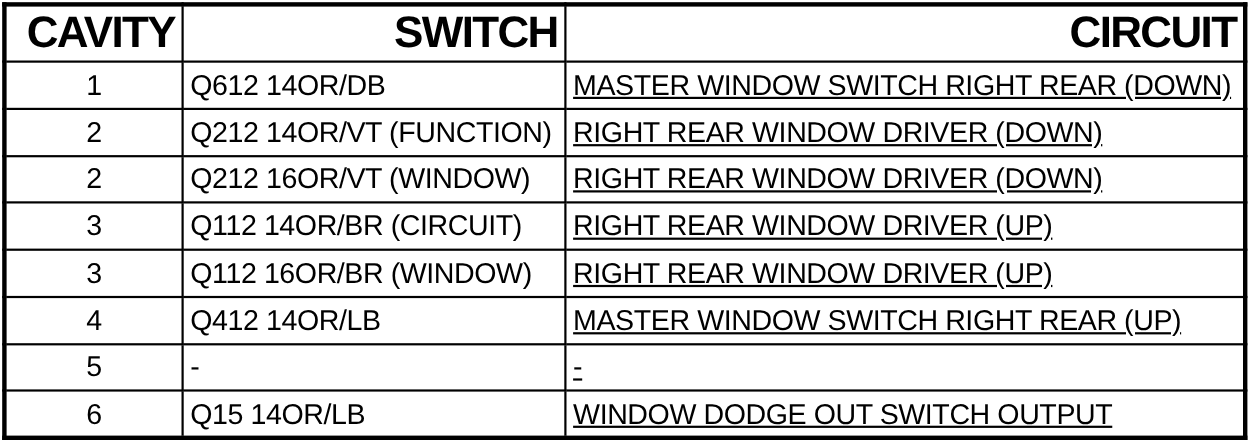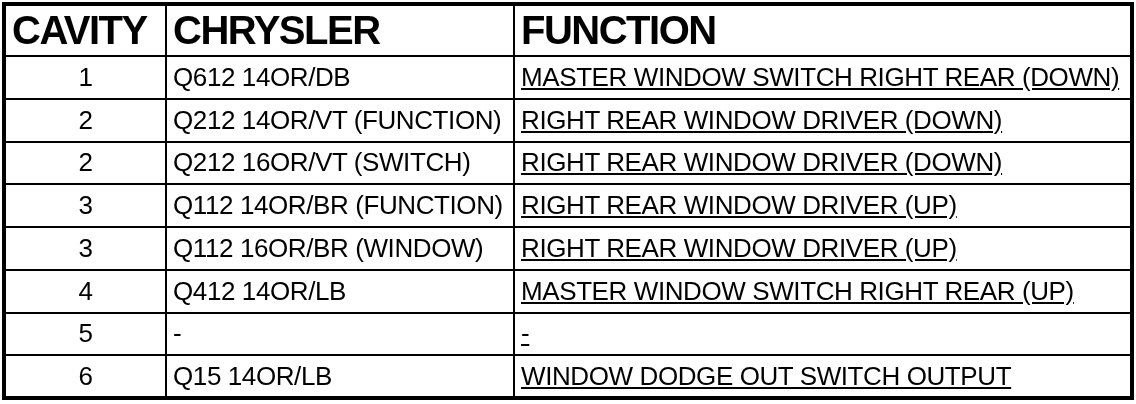--- a/index.html
+++ b/index.html
@@ -32,21 +32,21 @@
     overflow: hidden;
     white-space: nowrap;
     box-sizing: border-box;
   }
   table.pinout thead tr { height: 52px; }
   table.pinout tbody tr { height: 41px; }
   th.hdr {
     font-size: 40px;
     font-weight: bold;
     letter-spacing: -1.5px;
-    text-align: left;
+    text-align: right;
     vertical-align: middle;
     padding: 0 2px;
   }
   td.cell {
     font-size: 26px;
     font-weight: 400;
     letter-spacing: -0.4px;
     vertical-align: middle;
   }
   td.cell-cavity   { text-align: center; }
@@ -59,43 +59,43 @@
 <div class="page">
   <table class="pinout">
     <colgroup>
       <col class="col-cavity">
       <col class="col-circuit">
       <col class="col-function">
     </colgroup>
     <thead>
       <tr>
         <th class="hdr">CAVITY</th>
-        <th class="hdr">CHRYSLER</th>
-        <th class="hdr">FUNCTION</th>
+        <th class="hdr">SWITCH</th>
+        <th class="hdr">CIRCUIT</th>
       </tr>
     </thead>
     <tbody>
       <tr>
         <td class="cell cell-cavity">1</td>
         <td class="cell cell-circuit">Q612 14OR/DB</td>
         <td class="cell cell-function">MASTER WINDOW SWITCH RIGHT REAR (DOWN)</td>
       </tr>
       <tr>
         <td class="cell cell-cavity">2</td>
         <td class="cell cell-circuit">Q212 14OR/VT (FUNCTION)</td>
         <td class="cell cell-function">RIGHT REAR WINDOW DRIVER (DOWN)</td>
       </tr>
       <tr>
         <td class="cell cell-cavity">2</td>
-        <td class="cell cell-circuit">Q212 16OR/VT (SWITCH)</td>
+        <td class="cell cell-circuit">Q212 16OR/VT (WINDOW)</td>
         <td class="cell cell-function">RIGHT REAR WINDOW DRIVER (DOWN)</td>
       </tr>
       <tr>
         <td class="cell cell-cavity">3</td>
-        <td class="cell cell-circuit">Q112 14OR/BR (FUNCTION)</td>
+        <td class="cell cell-circuit">Q112 14OR/BR (CIRCUIT)</td>
         <td class="cell cell-function">RIGHT REAR WINDOW DRIVER (UP)</td>
       </tr>
       <tr>
         <td class="cell cell-cavity">3</td>
         <td class="cell cell-circuit">Q112 16OR/BR (WINDOW)</td>
         <td class="cell cell-function">RIGHT REAR WINDOW DRIVER (UP)</td>
       </tr>
       <tr>
         <td class="cell cell-cavity">4</td>
         <td class="cell cell-circuit">Q412 14OR/LB</td>

